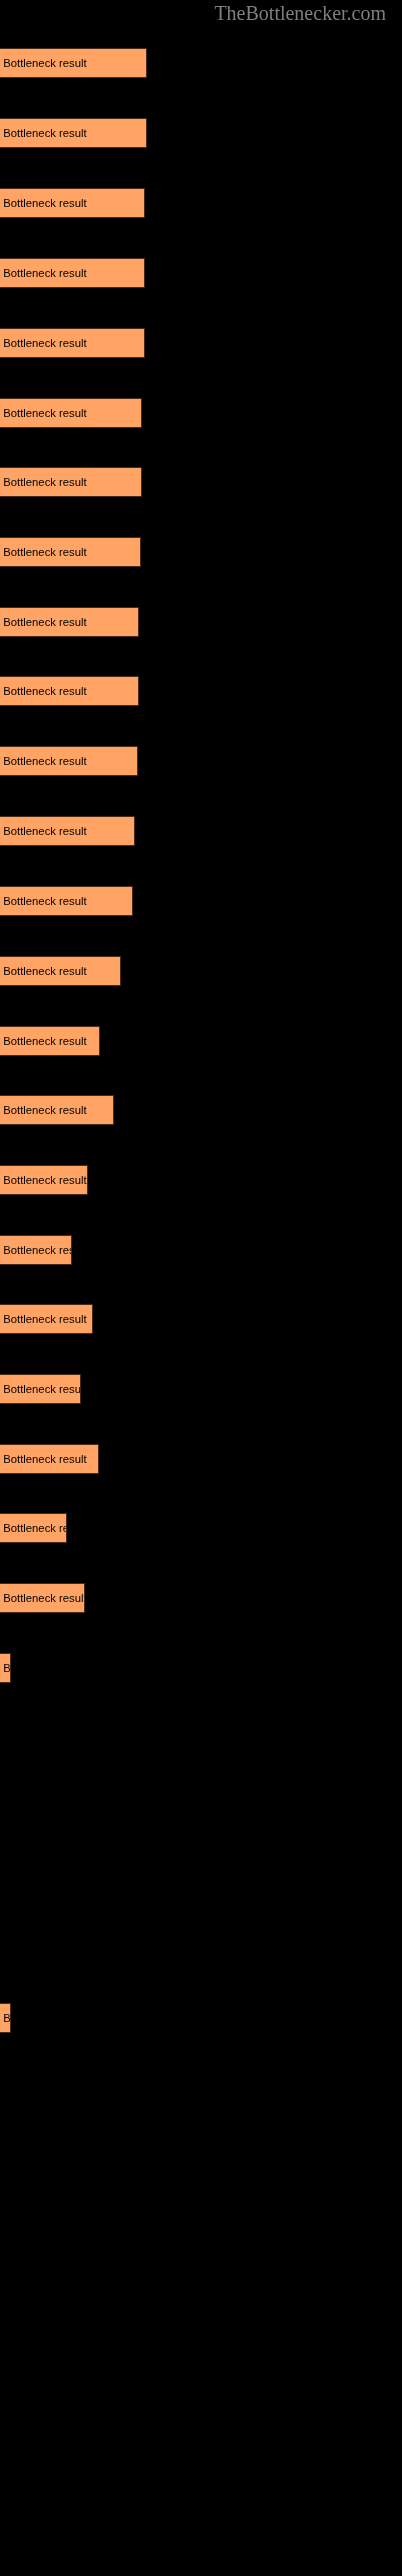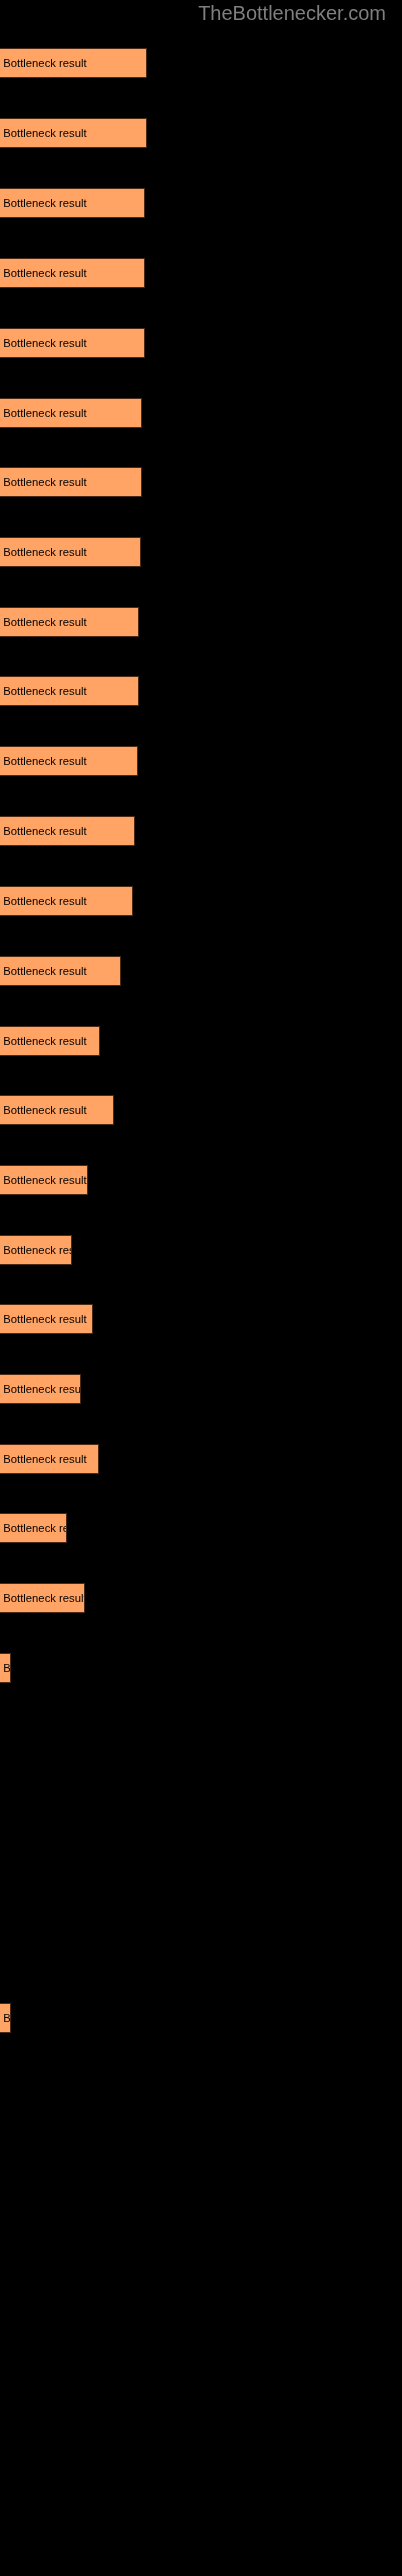--- a/index.html
+++ b/index.html
@@ -16,21 +16,21 @@
     font-family: "Liberation Sans", sans-serif;
   }
 
   .site-title {
     position: absolute;
     top: 0px;
     left: 0px;
     width: 386px;
     text-align: right;
     color: #7f7f7f;
-    font-family: Liberation Sans, sans-serif;
+    font-family: Liberation Serif, serif;
     font-size: 20px;
     line-height: 27px;
     letter-spacing: 0px;
     white-space: nowrap;
     user-select: none;
   }
 
   .chart-area {
     position: absolute;
     top: 0;

